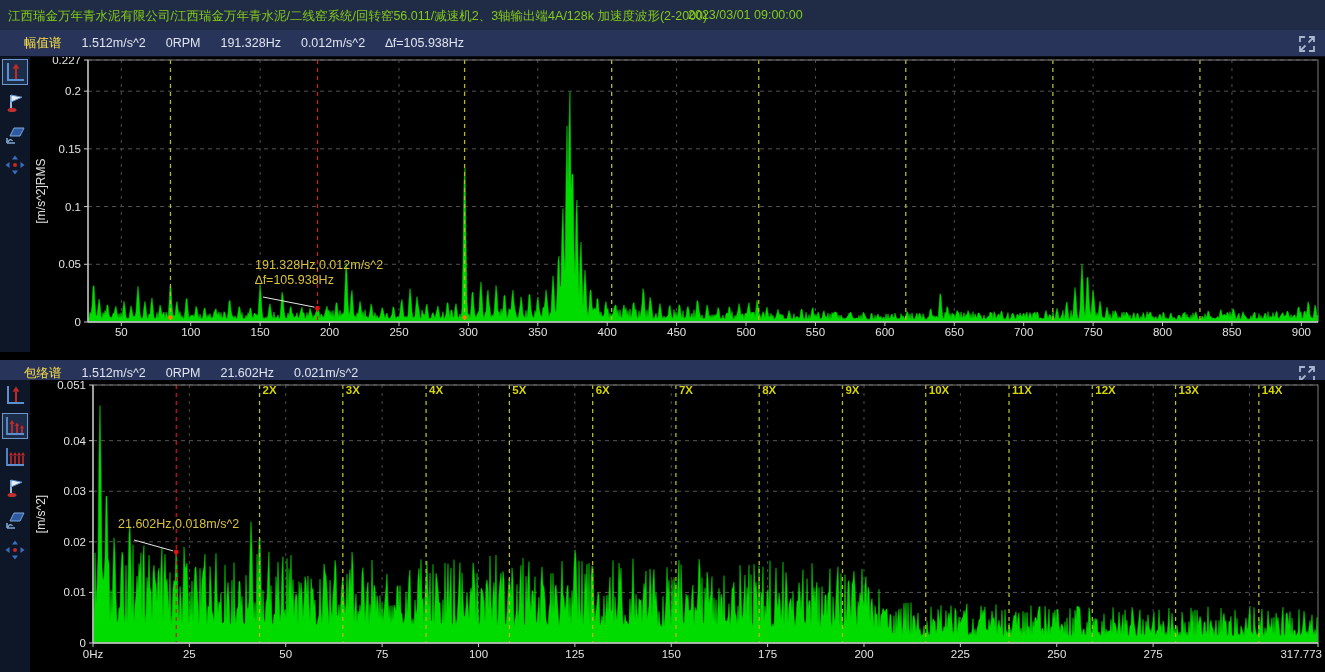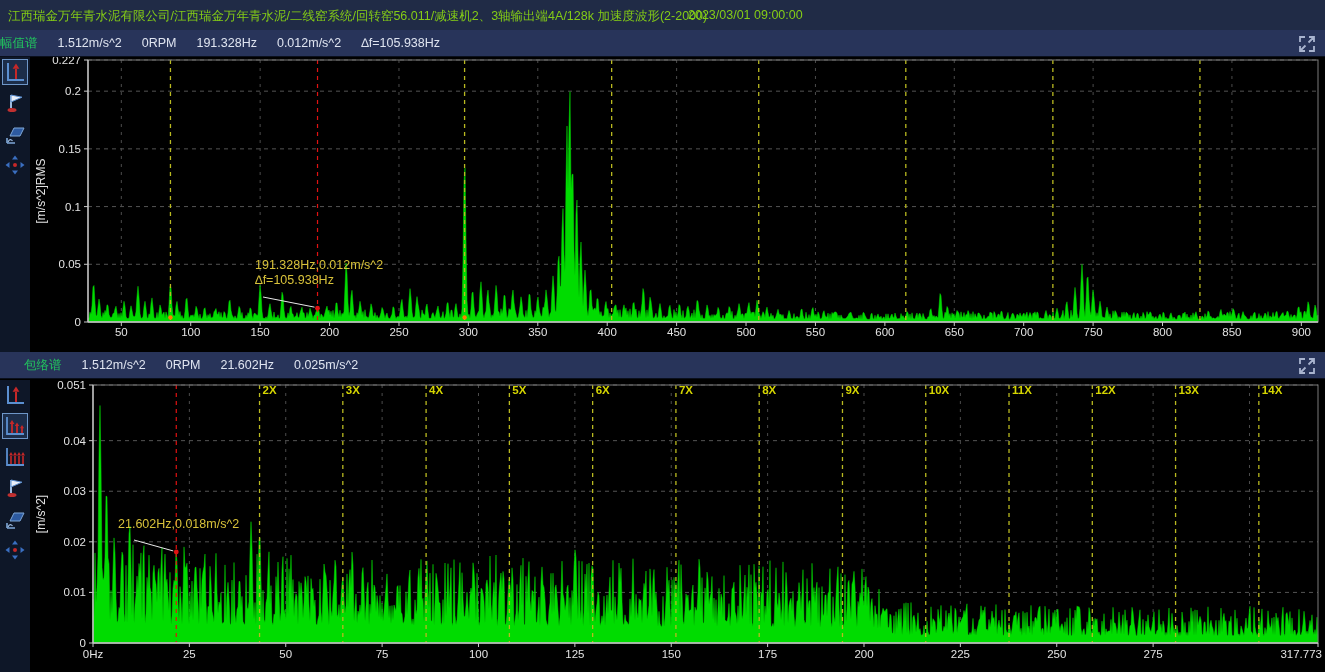--- a/index.html
+++ b/index.html
@@ -4,22 +4,22 @@
 <style>
   html,body{margin:0;padding:0;background:#000;}
   body{width:1325px;height:672px;overflow:hidden;font-family:"Liberation Sans","DejaVu Sans",sans-serif;}
   .app{position:relative;width:1325px;height:672px;background:#000;}
   .titlebar{position:absolute;left:0;top:0;width:1325px;height:30px;background:#202b46;color:#84cc16;
     font-size:12.5px;display:flex;align-items:center;}
   .titlebar .path{position:absolute;left:8px;top:8px;white-space:nowrap;}
   .titlebar .dt{position:absolute;left:688px;top:8px;white-space:nowrap;}
   .hdr{position:absolute;left:0;width:1325px;height:27px;background:#28345a;color:#dfe4f0;font-size:12.5px;
     display:flex;align-items:center;gap:20px;border-bottom:1px solid #0a0f1c;box-sizing:border-box;}
-  .hdr .hlabel{margin-left:0;color:#22c55e;}
-  .hdr1{top:30px;} .hdr2{top:352px;padding-left:24px;}
+  .hdr .hlabel{margin-left:24px;color:#fde047;}
+  .hdr1{top:30px;} .hdr2{top:360px;}
   .expand{position:absolute;right:8px;top:4px;width:20px;height:20px;cursor:pointer;}
   .zone{position:absolute;left:0;width:1325px;background:#000;}
   .zone1{top:57px;height:295px;} .zone2{top:380px;height:292px;}
   .sidebar{position:absolute;left:0;top:0;width:30px;height:100%;background:#0e1728;display:flex;
     flex-direction:column;align-items:center;gap:5px;padding-top:2px;box-sizing:border-box;}
   .tool{width:26px;height:26px;display:flex;align-items:center;justify-content:center;border:1px solid transparent;box-sizing:border-box;}
   .tool.sel{border:1px solid #6e96c8;background:rgba(70,110,170,.25);}
   .plot{position:absolute;left:30px;top:0;}
   svg text{font-family:"Liberation Sans","DejaVu Sans",sans-serif;}
 </style>
@@ -169,21 +169,21 @@
           <text x="225" y="227" fill="#d8c23a" font-size="12.5px">∆f=105.938Hz</text>
         </svg>
     </div>
   </div>
 
   <div class="hdr hdr2">
     <span class="hlabel">包络谱</span>
     <span>1.512m/s^2</span>
     <span>0RPM</span>
     <span>21.602Hz</span>
-    <span>0.025m/s^2</span>
+    <span>0.021m/s^2</span>
     <span class="expand">
       <svg width="20" height="20" viewBox="0 0 20 20">
           <g stroke="#a9b4cf" stroke-width="1.8" fill="none">
         <path d="M12 3h5v5M17 3l-5.5 5.5M8 17H3v-5M3 17l5.5-5.5M3 8V3h5M17 12v5h-5"></path>
           </g>
         </svg>
     </span>
   </div>
 
   <div class="zone zone2">

